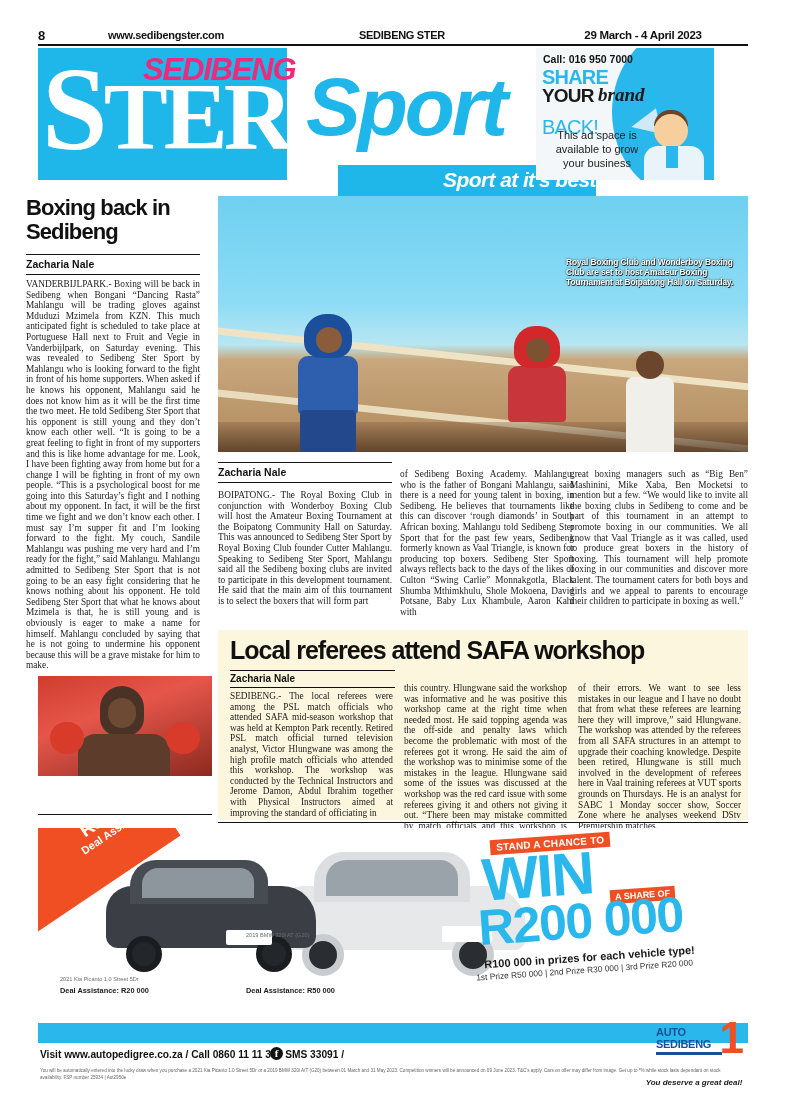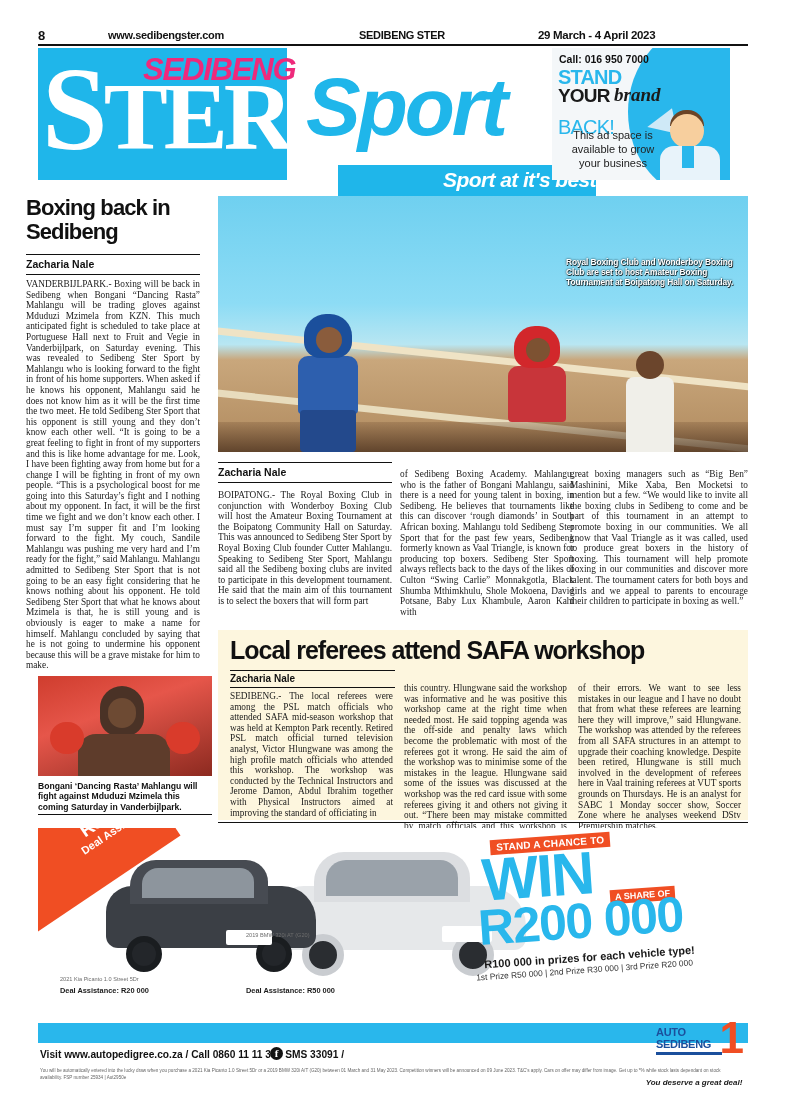--- a/index.html
+++ b/index.html
@@ -14,21 +14,21 @@
   
   .pg-header {
     position:absolute; left:38px; top:24px; width:710px; height:22px;
     display:flex; align-items:center;
     font-family:"Liberation Sans", sans-serif; font-weight:bold; font-size:11px;
     color:#111; letter-spacing:-0.3px;
   }
   .pg-num { width:28px; font-size:13px; }
   .pg-url { width:200px; text-align:center; }
   .pg-paper { flex:1; text-align:center; }
-  .pg-date { width:210px; text-align:left; font-size:11.5px; }
+  .pg-date { width:210px; text-align:center; font-size:11.5px; }
   .hdr-rule { position:absolute; left:38px; top:44px; width:710px; height:1.6px; background:#111; }
 
   
   .masthead { position:absolute; left:38px; top:48px; width:710px; height:132px; }
   .mh-blue { position:absolute; left:0; top:0; width:249px; height:132px; background:#1fb6ea; }
   .mh-sedibeng {
     position:absolute; left:105px; top:4px;
     font-family:"Liberation Sans", sans-serif; font-style:italic; font-weight:bold;
     font-size:31px; color:#ee2a7b; letter-spacing:-1.2px;
   }
@@ -48,21 +48,21 @@
     background:#1fb6ea;
   }
   .mh-tag {
     position:absolute; left:308px; top:120px; width:250px;
     font-family:"Liberation Sans", sans-serif; font-style:italic; font-weight:bold;
     font-size:21px; color:#fff; text-align:right; letter-spacing:-0.6px;
   }
 
   
   .house-ad {
-    position:absolute; left:552px; top:48px; width:178px; height:132px;
+    position:absolute; left:536px; top:48px; width:178px; height:132px;
     background:#f4f7f9; overflow:hidden;
   }
   .ha-bubble {
     position:absolute; right:-46px; top:-22px; width:148px; height:172px;
     background:#29b7ec; border-radius:50% 0 0 50%;
   }
   .ha-call { position:absolute; left:7px; top:5px;
     font-family:"Liberation Sans", sans-serif; font-weight:bold; font-size:10.5px; color:#111; }
   .ha-bounce { position:absolute; left:6px; top:18px;
     font-family:"Liberation Sans", sans-serif; font-weight:bold; font-size:20px;
@@ -382,41 +382,40 @@
   </div>
 
   <div class="house-ad">
     <div class="ha-bubble"></div>
     <div class="ha-horn"></div>
     <div class="ha-hair"></div>
     <div class="ha-head"></div>
     <div class="ha-body"></div>
     <div class="ha-tie"></div>
     <div class="ha-call">Call: 016 950 7000</div>
-    <div class="ha-bounce">STAND</div>
+    <div class="ha-bounce">SHARE</div>
     <div class="ha-your">YOUR</div>
     <div class="ha-brand">brand</div>
     <div class="ha-back">BACK!</div>
     <div class="ha-sub">This ad space is available to grow your business</div>
   </div>
 
   <div class="col art1">
     <div class="headline">Boxing back in Sedibeng</div>
     <div class="byline">Zacharia Nale</div>
     <div class="body-txt">VANDERBIJLPARK.- Boxing will be back in Sedibeng when Bongani “Dancing Rasta” Mahlangu will be trading gloves against Mduduzi Mzimela from KZN. This much anticipated fight is scheduled to take place at Portuguese Hall next to Fruit and Vegie in Vanderbijlpark, on Saturday evening. This was revealed to Sedibeng Ster Sport by Mahlangu who is looking forward to the fight in front of his home supporters. When asked if he knows his opponent, Mahlangu said he does not know him as it will be the first time the two meet. He told Sedibeng Ster Sport that his opponent is still young and they don’t know each other well. “It is going to be a great feeling to fight in front of my supporters and this is like home advantage for me. Look, I have been fighting away from home but for a change I will be fighting in front of my own people. “This is a psychological boost for me going into this Saturday’s fight and I nothing about my opponent. In fact, it will be the first time we fight and we don’t know each other. I must say I’m supper fit and I’m looking forward to the fight. My couch, Sandile Mahlangu was pushing me very hard and I’m ready for the fight,” said Mahlangu. Mahlangu admitted to Sedibeng Ster Sport that is not going to be an easy fight considering that he knows nothing about his opponent. He told Sedibeng Ster Sport that what he knows about Mzimela is that, he is still young and is obviously is eager to make a name for himself. Mahlangu concluded by saying that he is not going to undermine his opponent because this will be a grave mistake for him to make.</div>
   </div>
 
   <div class="art1-photo">
     <div class="ph-head"></div>
     <div class="ph-face"></div>
     <div class="ph-body"></div>
     <div class="ph-glove-l"></div>
     <div class="ph-glove-r"></div>
   </div>
-  <div class="art1-caption">Bongani ‘Dancing Rasta’ Mahlangu will fight against Mduduzi Mzimela this coming Saturday in Vanderbijlpark.</div>
   <div class="art1-rule"></div>
 
   <div class="photo-main">
     <div class="pm-rope1"></div>
     <div class="pm-rope2"></div>
     <div class="pm-crowd"></div>
     <div class="pm-boxer-b">
       <div class="pm-tor-b"></div>
       <div class="pm-sh-b"></div>
       <div class="pm-hg-b"></div>

